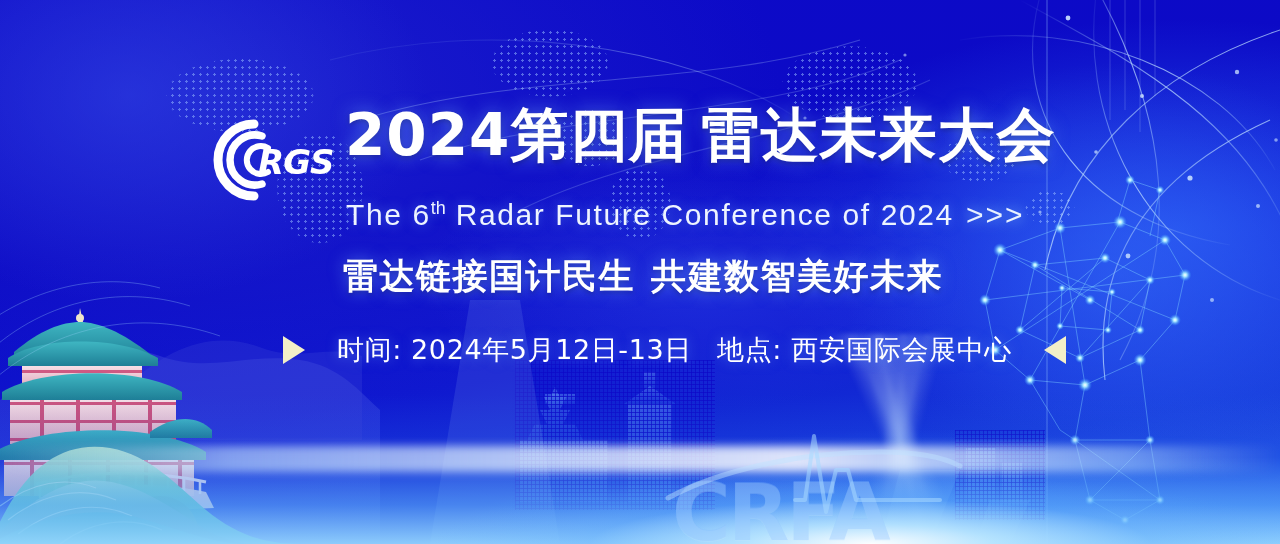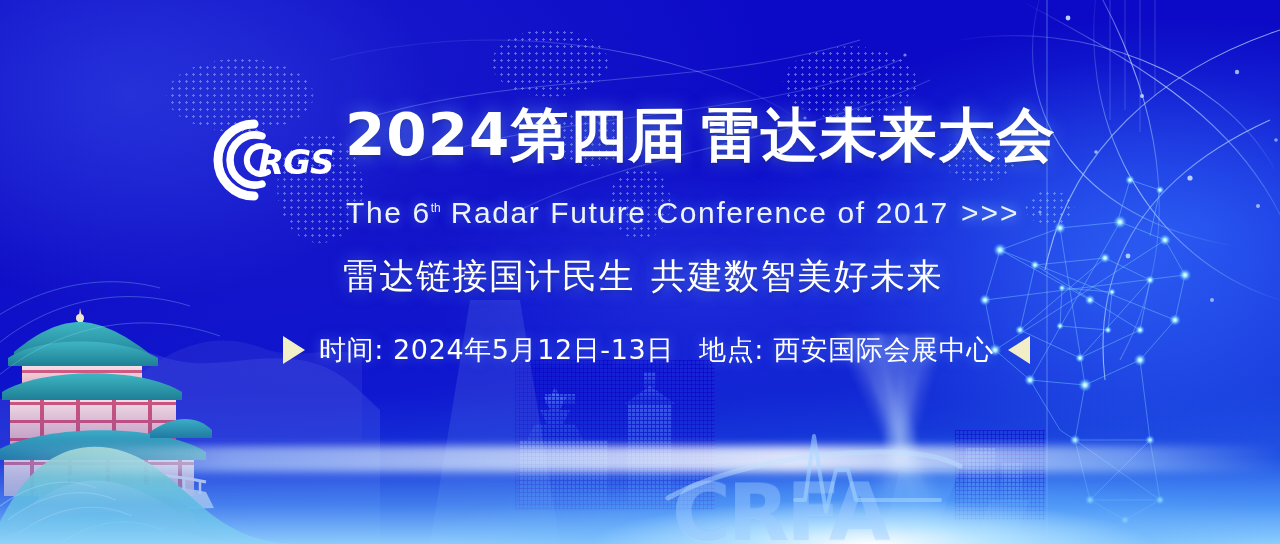--- a/index.html
+++ b/index.html
@@ -89,36 +89,36 @@
   }
   .title-cn .gap{display:inline-block;width:14px;}
 
   .subtitle-en{
     position:absolute; left:346px; top:190px;
     font-size:30px; line-height:36px; color:#eef4ff; font-weight:300;
     letter-spacing:1.6px; white-space:nowrap;
     text-shadow:0 0 12px rgba(120,180,255,.5);
     font-family:"Liberation Sans",sans-serif;
   }
-  .subtitle-en sup{font-size:12px; vertical-align:super; letter-spacing:0;}
+  .subtitle-en sup{font-size:18px; vertical-align:super; letter-spacing:0;}
   .subtitle-en .chev{margin-left:12px;color:#e8f2ff;letter-spacing:2px;
     text-shadow:0 0 14px rgba(150,220,255,.9);}
 
   .slogan{
     position:absolute; left:343px; top:254px;
-    font-size:35px; line-height:44px; font-weight:normal; color:#fff;
+    font-size:35px; line-height:44px; font-weight:bold; color:#fff;
     letter-spacing:1.5px; white-space:nowrap;
     text-shadow:0 0 16px rgba(120,180,255,.6), 0 2px 4px rgba(0,0,40,.3);
     font-family:"DejaVu Sans","Liberation Sans",sans-serif;
   }
   .slogan .gap{display:inline-block;width:16px;}
 
   .infoline{
     position:absolute; left:283px; top:333px;
-    display:flex; align-items:center; gap:14px; white-space:nowrap;
+    display:flex; align-items:center; gap:32px; white-space:nowrap;
   }
   .tri{width:0;height:0;border-top:14px solid transparent;border-bottom:14px solid transparent;}
   .tri-r{border-left:22px solid #f2efc8;}
   .tri-l{border-right:22px solid #f2efc8;}
   .info-text{
     font-size:27px;line-height:34px;color:#fff;font-weight:normal;letter-spacing:.6px;
     text-shadow:0 0 12px rgba(120,180,255,.5);
     font-family:"DejaVu Sans","Liberation Sans",sans-serif;
   }
   .info-text .sep{display:inline-block;width:16px;}
@@ -400,21 +400,21 @@
       </g>
       <text x="62" y="56" font-family="DejaVu Sans, Liberation Sans, sans-serif" font-size="34" font-weight="bold" font-style="italic" fill="#ffffff" letter-spacing="-1">RGS</text>
     </svg>
 
     <div class="title-cn">
       <span>2024</span><span>第四届</span><span class="gap"></span><span>雷达未来大会</span>
     </div>
 
     <div class="subtitle-en">
       <span>The 6</span><sup>th</sup>
-      <span>Radar Future Conference of 2017</span><span class="chev">&gt;&gt;&gt;</span>
+      <span>Radar Future Conference of 2024</span><span class="chev">&gt;&gt;&gt;</span>
     </div>
 
     <div class="slogan">
       <span>雷达链接国计民生</span><span class="gap"></span><span>共建数智美好未来</span>
     </div>
 
     <div class="infoline">
       <span class="tri tri-r"></span>
       <span class="info-text">
         <span>时间:</span>

